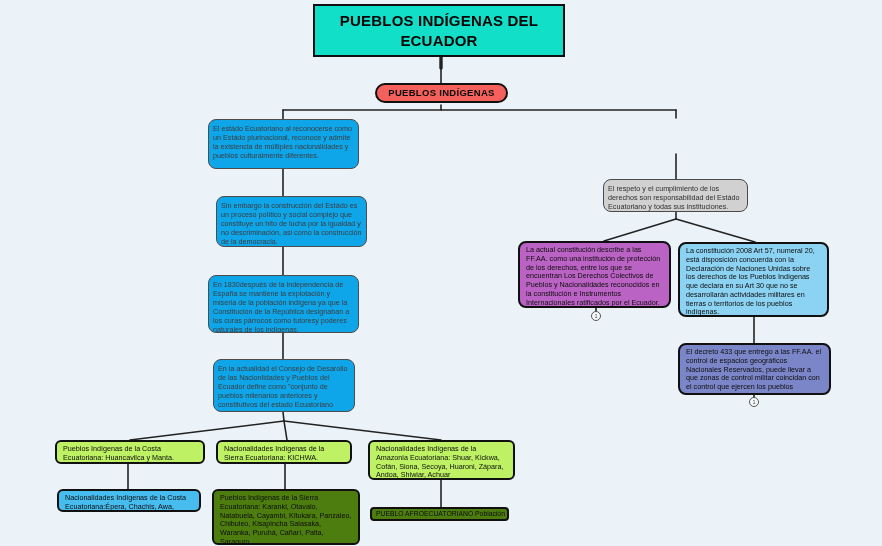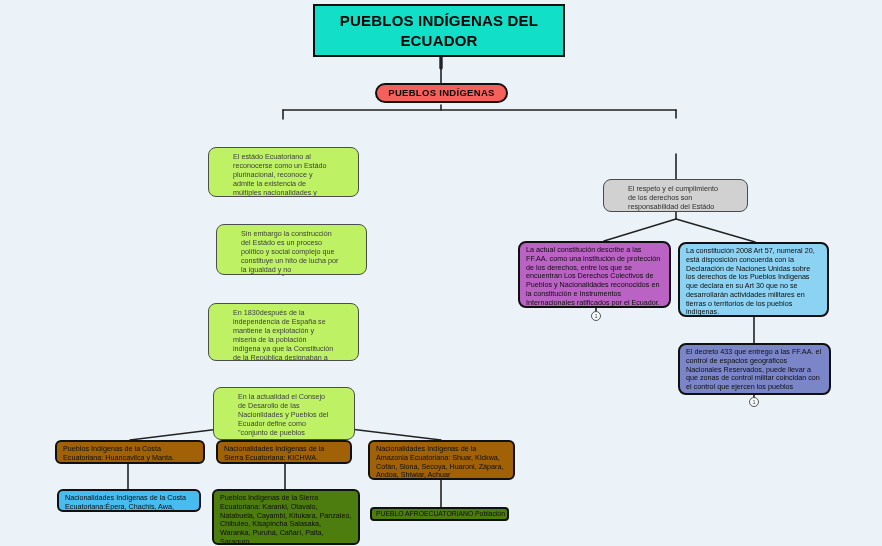--- a/index.html
+++ b/index.html
@@ -7,42 +7,42 @@
     width:882px;height:546px;position:relative;overflow:hidden;
     background:#EBF3F8;
     font-family:"Liberation Sans","DejaVu Sans",sans-serif;
     color:#111;
   }
   #canvas{position:absolute;inset:0;width:882px;height:546px;}
   svg.edges{position:absolute;left:0;top:0;pointer-events:none;}
   .node{
     position:absolute;box-sizing:border-box;
     font-size:7.2px;line-height:1.26;color:#1c1c1c;
-    padding:4px 24px;border-radius:8px;overflow:hidden;
+    padding:4px 4px;border-radius:8px;overflow:hidden;
   }
   .node.colored{border:2px solid #101010;color:#0d0d0d;}
   .node.white{
-    background:#bef264;border:1.4px solid #4d4d4d;color:#3d3d3d;margin-top:28px;
+    background:#0ea5e9;border:1.4px solid #4d4d4d;color:#3d3d3d;
   }
   .node.graybox{background:#D1D1D1;border:1.4px solid #4a4a4a;color:#2e2e2e;}
   .title-box{
     background:#12DFC8;border:2px solid #101010;border-radius:0;
     display:flex;align-items:center;justify-content:center;text-align:center;
     font-size:15px;font-weight:bold;line-height:1.3;letter-spacing:.2px;color:#050505;
   }
   .root-oval{
     background:#F4615C;border:2px solid #101010;border-radius:12px;
     display:flex;align-items:center;justify-content:center;text-align:center;
     font-size:9.5px;font-weight:bold;letter-spacing:.3px;color:#0a0a0a;padding:0 6px;
   }
   .coral{background:#F88F8F;border-radius:6px;font-weight:bold;font-size:7.6px;line-height:1.32;}
   .purple{background:#BB63C4;}
   .skyblue{background:#8CD2F2;}
   .bluepurple{background:#7B86C8;}
-  .orange{background:#a16207;border-radius:6px;}
+  .orange{background:#bef264;border-radius:6px;}
   .lblue{background:#47BCEF;border-radius:6px;}
   .teal{background:#4d7c0f;border-radius:6px;}
   .afro{display:flex;align-items:center;white-space:nowrap;font-size:6.8px;padding:2px 4px;border-radius:4px;}
   .tight{padding:3px 6px;line-height:1.22;}
   .link-marker{
     position:absolute;width:10px;height:10px;border-radius:50%;
     background:#F7FAFC;border:1px solid #555;box-sizing:border-box;
     display:flex;align-items:center;justify-content:center;
     font-size:5.5px;color:#444;
   }

